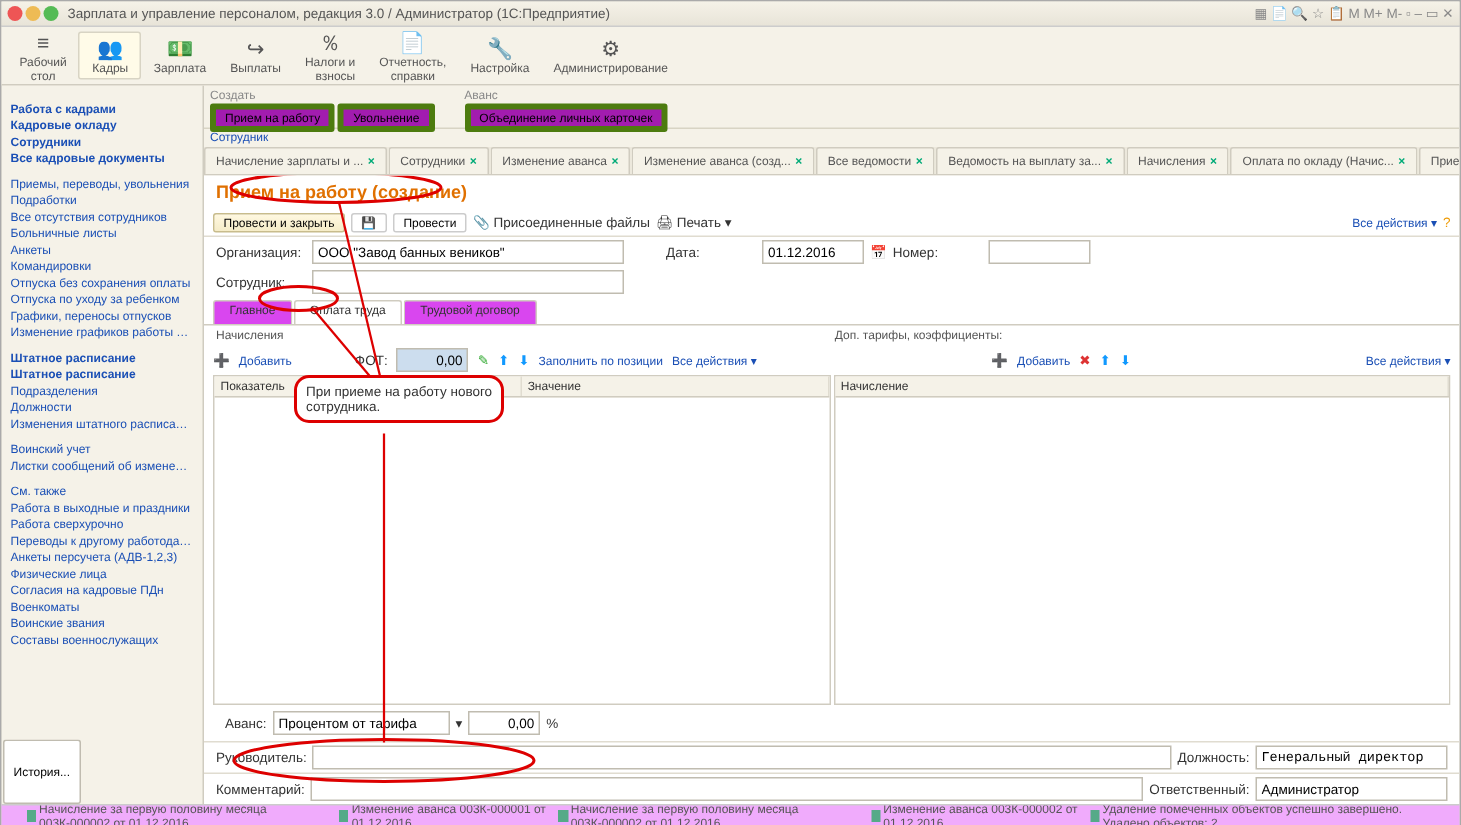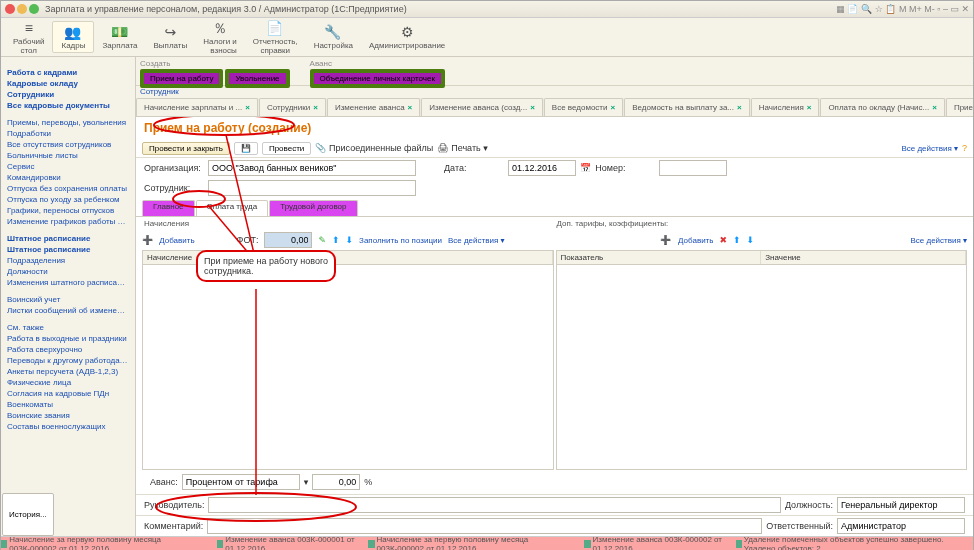--- a/index.html
+++ b/index.html
@@ -46,21 +46,21 @@
 .itab.active{background:#fff}
 .gridarea{flex:1;display:flex;flex-direction:column;padding:0 6px;overflow:hidden}
 .gridtop{display:flex;align-items:center;gap:6px;padding:2px 0}
 .gridsplit{flex:1;display:flex;gap:2px;overflow:hidden}
 .gridpanel{flex:1;border:1px solid #d0ccc0;background:#fff;display:flex;flex-direction:column}
 .ghdr{display:flex;background:#f5f2e8;border-bottom:1px solid #d0ccc0}
 .ghdr .col{flex:1;padding:2px 4px;font-size:8px;border-right:1px solid #e0dcd0}
 .gbody{flex:1}
 .bottomfields{padding:4px 8px;display:flex;align-items:center;gap:4px}
 .footerrow{display:flex;padding:2px 8px;gap:4px;align-items:center;border-top:1px solid #e0dcd0}
-.statusbar{height:14px;background:#fca5a5;border-top:1px solid #ccc;display:flex;align-items:center;padding:0 0;font-size:8px;color:#555;overflow:hidden}
+.statusbar{height:14px;background:#f0abfc;border-top:1px solid #ccc;display:flex;align-items:center;padding:0 17px;font-size:8px;color:#555;overflow:hidden}
 .statusbar .sb{margin-right:8px;display:flex;align-items:center;gap:2px}
 .statusbar .sq{width:8px;height:8px;background:#5a8}
 .annot{position:absolute;pointer-events:none}
 .callout{border:2px solid #d00;border-radius:10px;background:#fff;padding:4px 6px;color:#333;font-size:9px;white-space:nowrap}
 svg.lines{position:absolute;top:0;left:0;pointer-events:none}
 .historybtn{position:fixed;bottom:14px;left:2px;background:#fff;border:1px solid #c0bcb0;padding:16px 6px;font-size:8px;border-radius:2px}
 </style>
 </head>
 <body>
 
@@ -121,21 +121,21 @@
           <a class="bold">Работа с кадрами</a>
           <a class="bold">Кадровые окладу</a>
           <a class="bold">Сотрудники</a>
           <a class="bold">Все кадровые документы</a>
         </div>
         <div class="grp">
           <a>Приемы, переводы, увольнения</a>
           <a>Подработки</a>
           <a>Все отсутствия сотрудников</a>
           <a>Больничные листы</a>
-          <a>Сервис</a>
+          <a>Анкеты</a>
           <a>Командировки</a>
           <a>Отпуска без сохранения оплаты</a>
           <a>Отпуска по уходу за ребенком</a>
           <a>Графики, переносы отпусков</a>
           <a>Изменение графиков работы списком</a>
         </div>
         <div class="grp">
           <a class="bold">Штатное расписание</a>
           <a class="bold">Штатное расписание</a>
           <a>Подразделения</a>
@@ -274,47 +274,47 @@
             <span class="linklike">Добавить</span>
             <span style="color:#d33">✖</span>
             <span style="color:#19f">⬆</span>
             <span style="color:#19f">⬇</span>
             <div style="flex:1"></div>
             <span class="linklike">Все действия ▾</span>
           </div>
           <div class="gridsplit">
             <div class="gridpanel">
               <div class="ghdr">
-                  <div class="col">Начисление</div>
-                </div>
+                <div class="col">Показатель</div>
+                <div class="col">Значение</div>
+              </div>
               <div class="gbody"></div>
             </div>
             <div class="gridpanel">
               <div class="ghdr">
-                <div class="col">Показатель</div>
-                <div class="col">Значение</div>
-              </div>
+                  <div class="col">Начисление</div>
+                </div>
               <div class="gbody"></div>
             </div>
           </div>
 
           <div class="bottomfields">
             <label>Аванс:</label>
             <input class="tinput" style="width: 110px;" value="Процентом от тарифа">
             <span>▾</span>
             <input class="tinput" style="width: 40px; text-align: right;" value="0,00">
             <span>%</span>
           </div>
         </div>
 
         <div class="footerrow">
           <label>Руководитель:</label>
           <input class="tinput" style="flex: 1 1 0%;">
           <label>Должность:</label>
-          <input class="tinput" style="width: 120px;" value="Генеральный директор">
+          <input class="tinput" style="width: 120px; font-family: Liberation Mono, monospace;" value="Генеральный директор">
         </div>
         <div class="footerrow">
           <label>Комментарий:</label>
           <input class="tinput" style="flex: 1 1 0%;" value="">
           <label>Ответственный:</label>
           <input class="tinput" style="width: 120px;" value="Администратор">
         </div>
 
         <svg class="lines annot" width="840" height="430">
           <ellipse cx="88" cy="8" rx="70" ry="10" fill="none" stroke="#d00" stroke-width="2"></ellipse>

